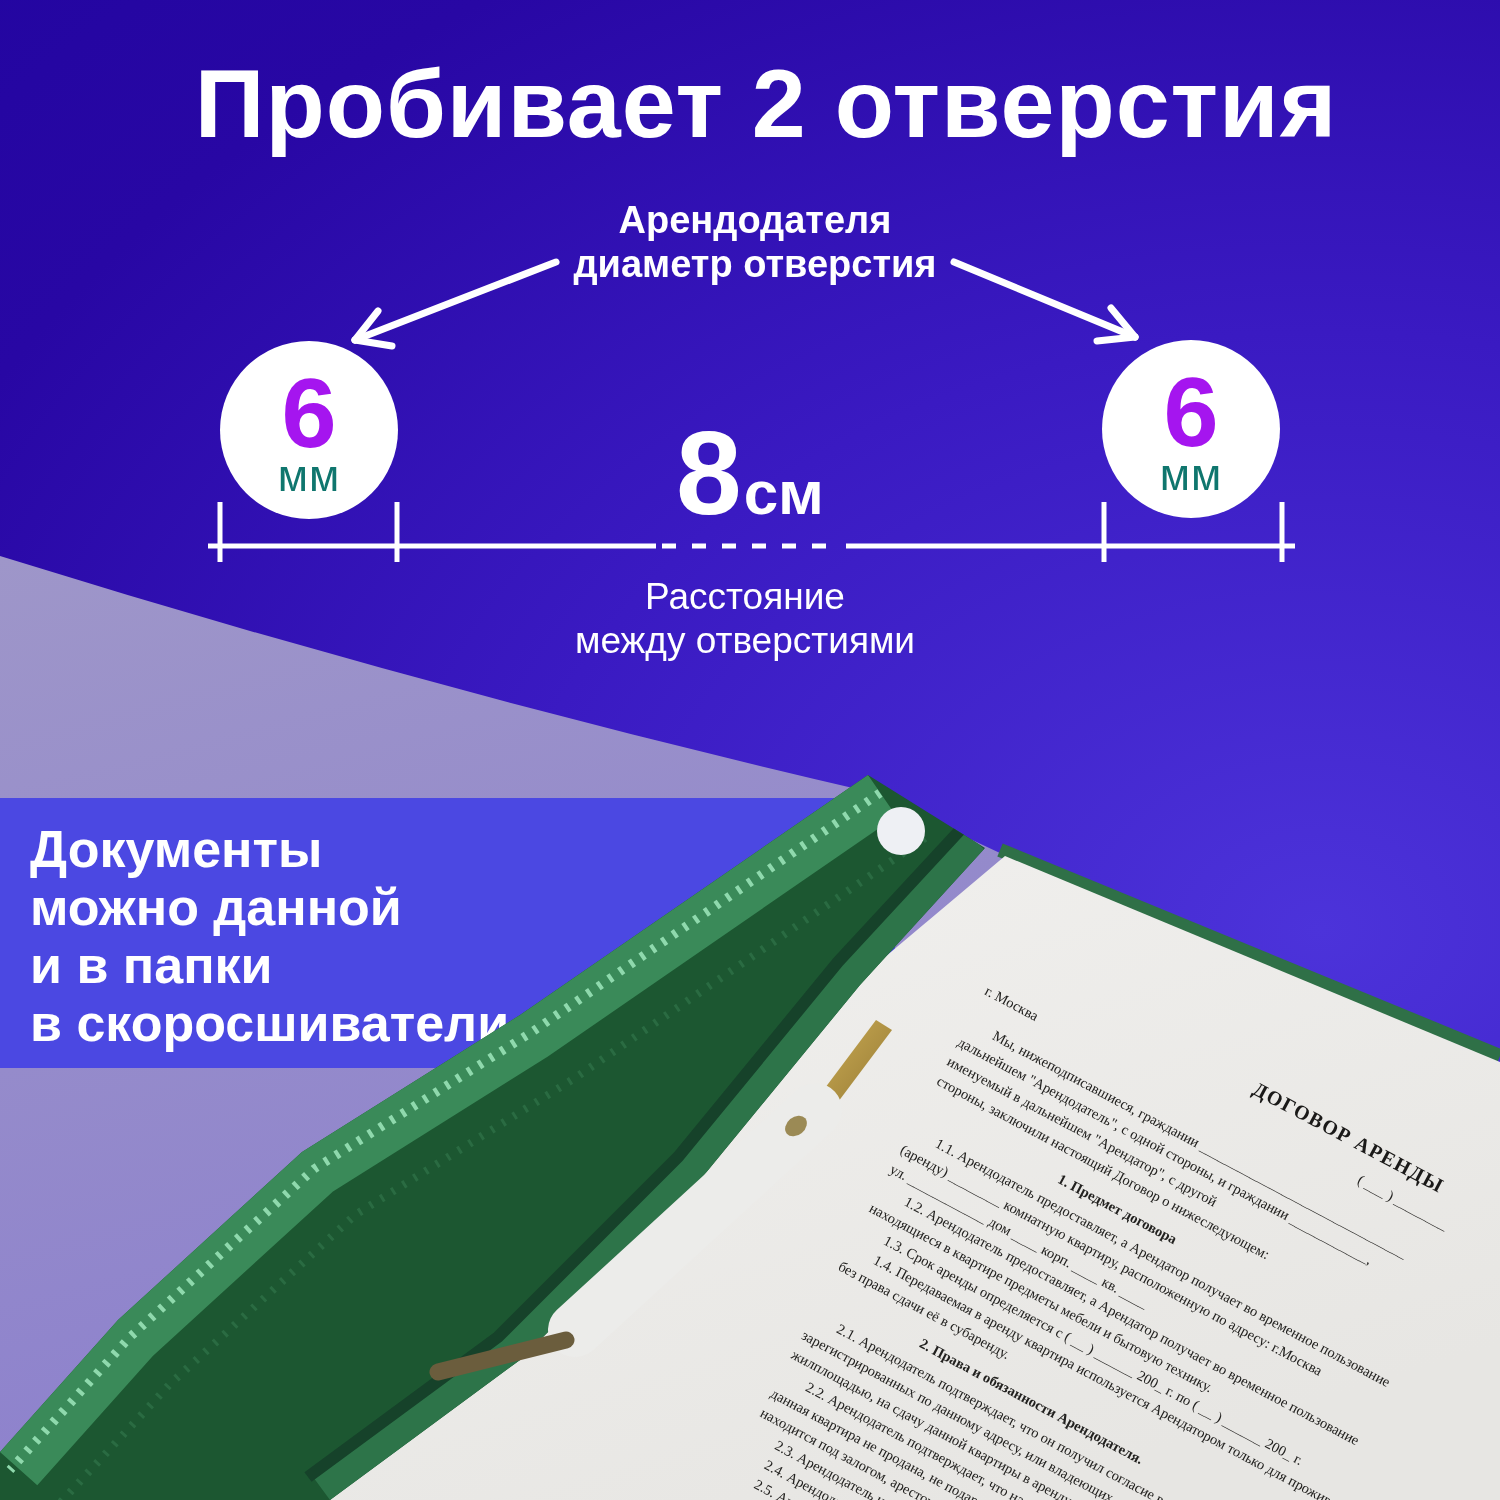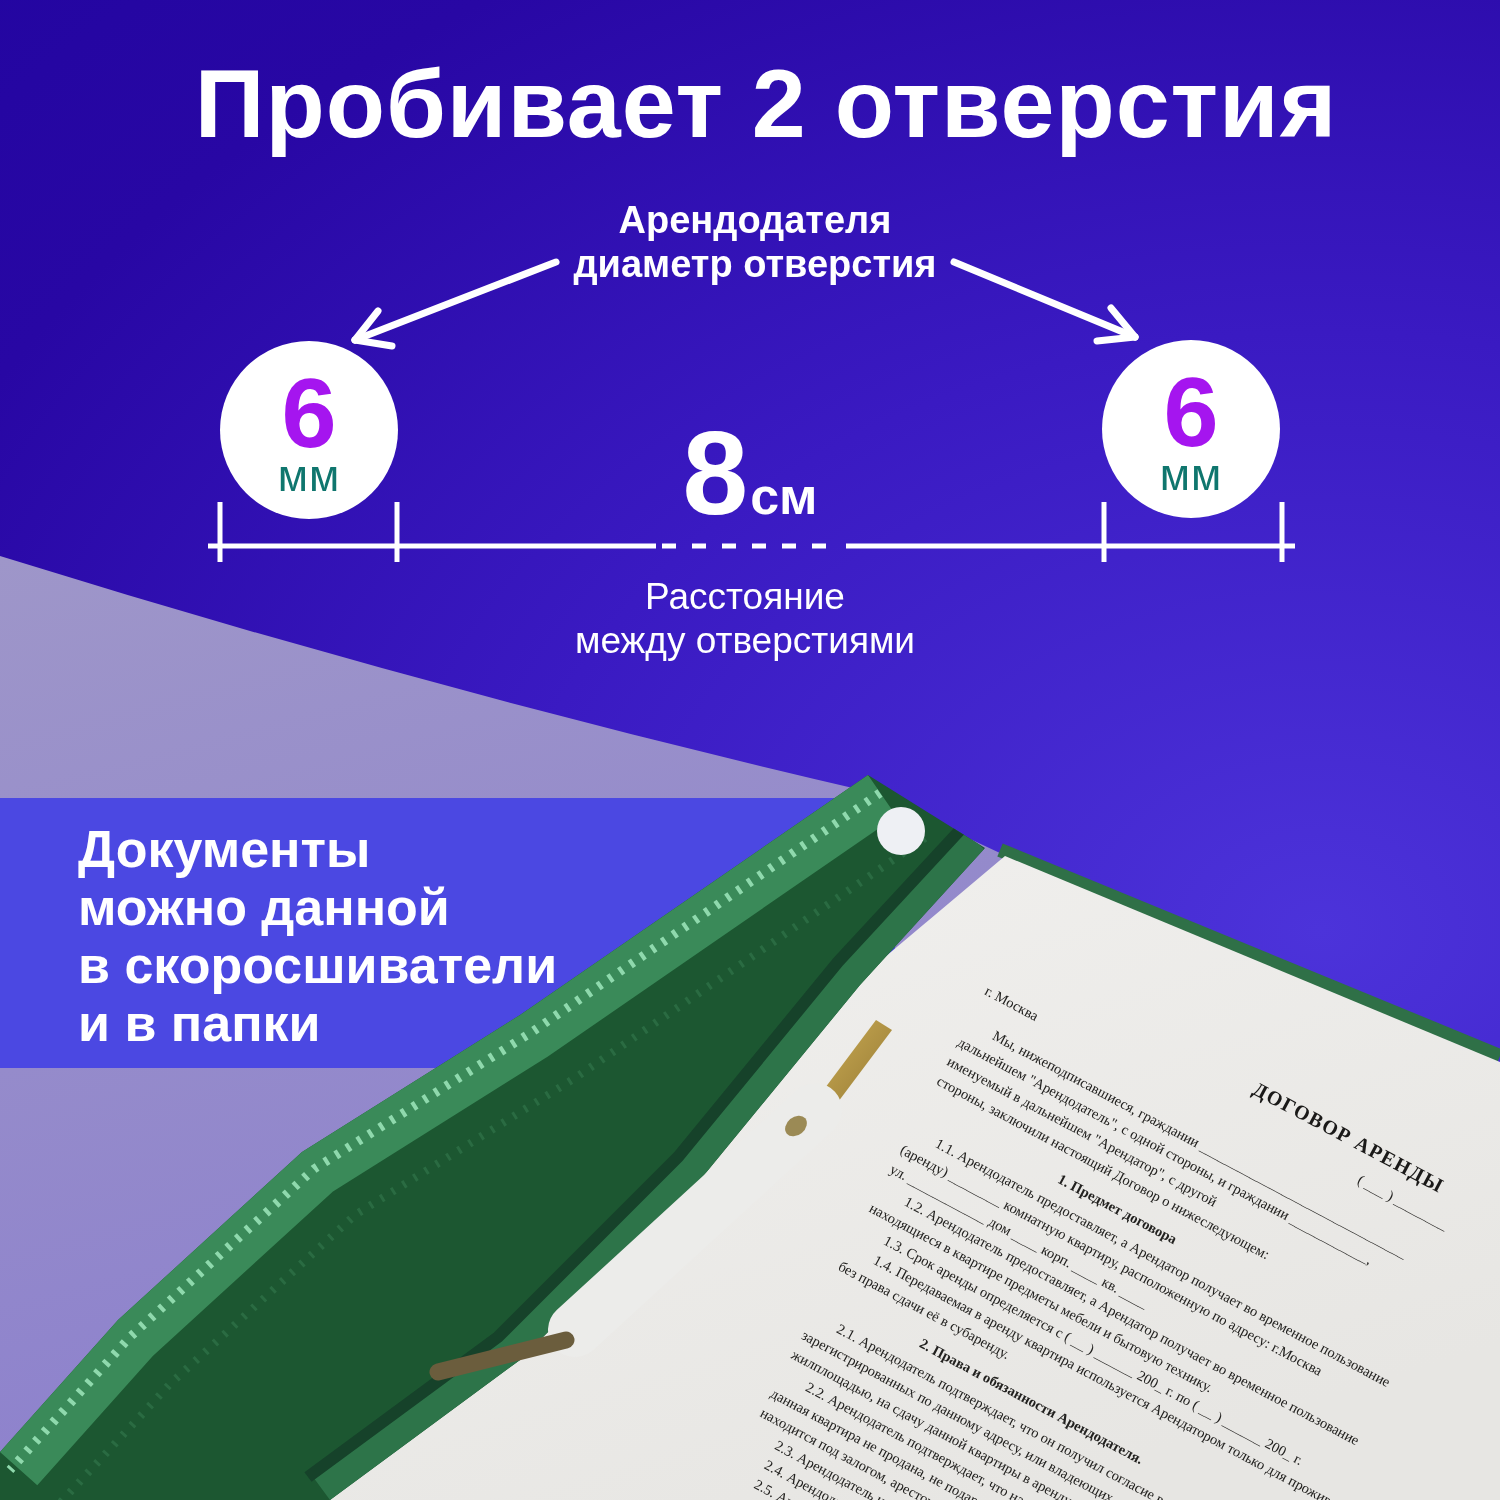--- a/index.html
+++ b/index.html
@@ -25,34 +25,34 @@
     background:#ffffff;display:flex;flex-direction:column;align-items:center;justify-content:center;
   }
   .hole-left{left:220px;top:341px;}
   .hole-right{left:1102px;top:340px;}
   .hole-num{color:#a515ef;font-size:99px;font-weight:700;line-height:92px;}
   .hole-unit{color:#0f766e;font-size:44px;font-weight:400;line-height:34px;letter-spacing:1px;}
   .dist{
     position:absolute;left:600px;top:418px;width:300px;text-align:center;color:#fff;
   }
   .dist-num{font-size:118px;font-weight:700;line-height:110px;vertical-align:baseline;}
-  .dist-unit{font-size:52px;font-weight:700;margin-left:2px;}
+  .dist-unit{font-size:62px;font-weight:700;margin-left:2px;}
   .dist-label{
     position:absolute;left:445px;top:575px;width:600px;text-align:center;
     color:#ffffff;font-size:37px;font-weight:400;line-height:44px;
   }
 
   
   .panel{
     position:absolute;left:0;top:798px;width:895px;height:270px;
     background:#4b48e2;
   }
   .panel-text{
     position:absolute;left:30px;top:22px;color:#ffffff;
-    font-size:52px;font-weight:600;line-height:58px;margin-left:48px;
+    font-size:52px;font-weight:600;line-height:58px;
   }
 
   
   .doc-line{font-family:"Liberation Serif", serif;font-size:14.5px;fill:#22211f;}
   .doc-line.b{font-weight:bold;}
   .doc-title{font-family:"Liberation Serif", serif;font-size:20px;font-weight:bold;fill:#1a1918;letter-spacing:1.5px;}
 </style>
 </head>
 <body>
 
@@ -65,22 +65,22 @@
         <stop offset="1" stop-color="#8c80cd"></stop>
       </linearGradient>
     </defs>
     <path d="M0,556 Q430,690 870,792 L1100,900 L1100,1500 L0,1500 Z" fill="url(#lavGrad)"></path>
   </svg>
 
   <div class="panel">
     <div class="panel-text">
       <div>Документы</div>
       <div>можно данной</div>
+      <div>и в папки</div>
       <div>в скоросшиватели</div>
-      <div>и в папки</div>
     </div>
   </div>
 
   <svg class="layer" width="1500" height="1500" viewBox="0 0 1500 1500" aria-hidden="true">
     <defs>
       <linearGradient id="brassGrad" x1="0" y1="0" x2="1" y2="1">
         <stop offset="0" stop-color="#d6b65a"></stop>
         <stop offset="1" stop-color="#8a6f2e"></stop>
       </linearGradient>
       <linearGradient id="paperGrad" x1="0" y1="0" x2="0.6" y2="1">

